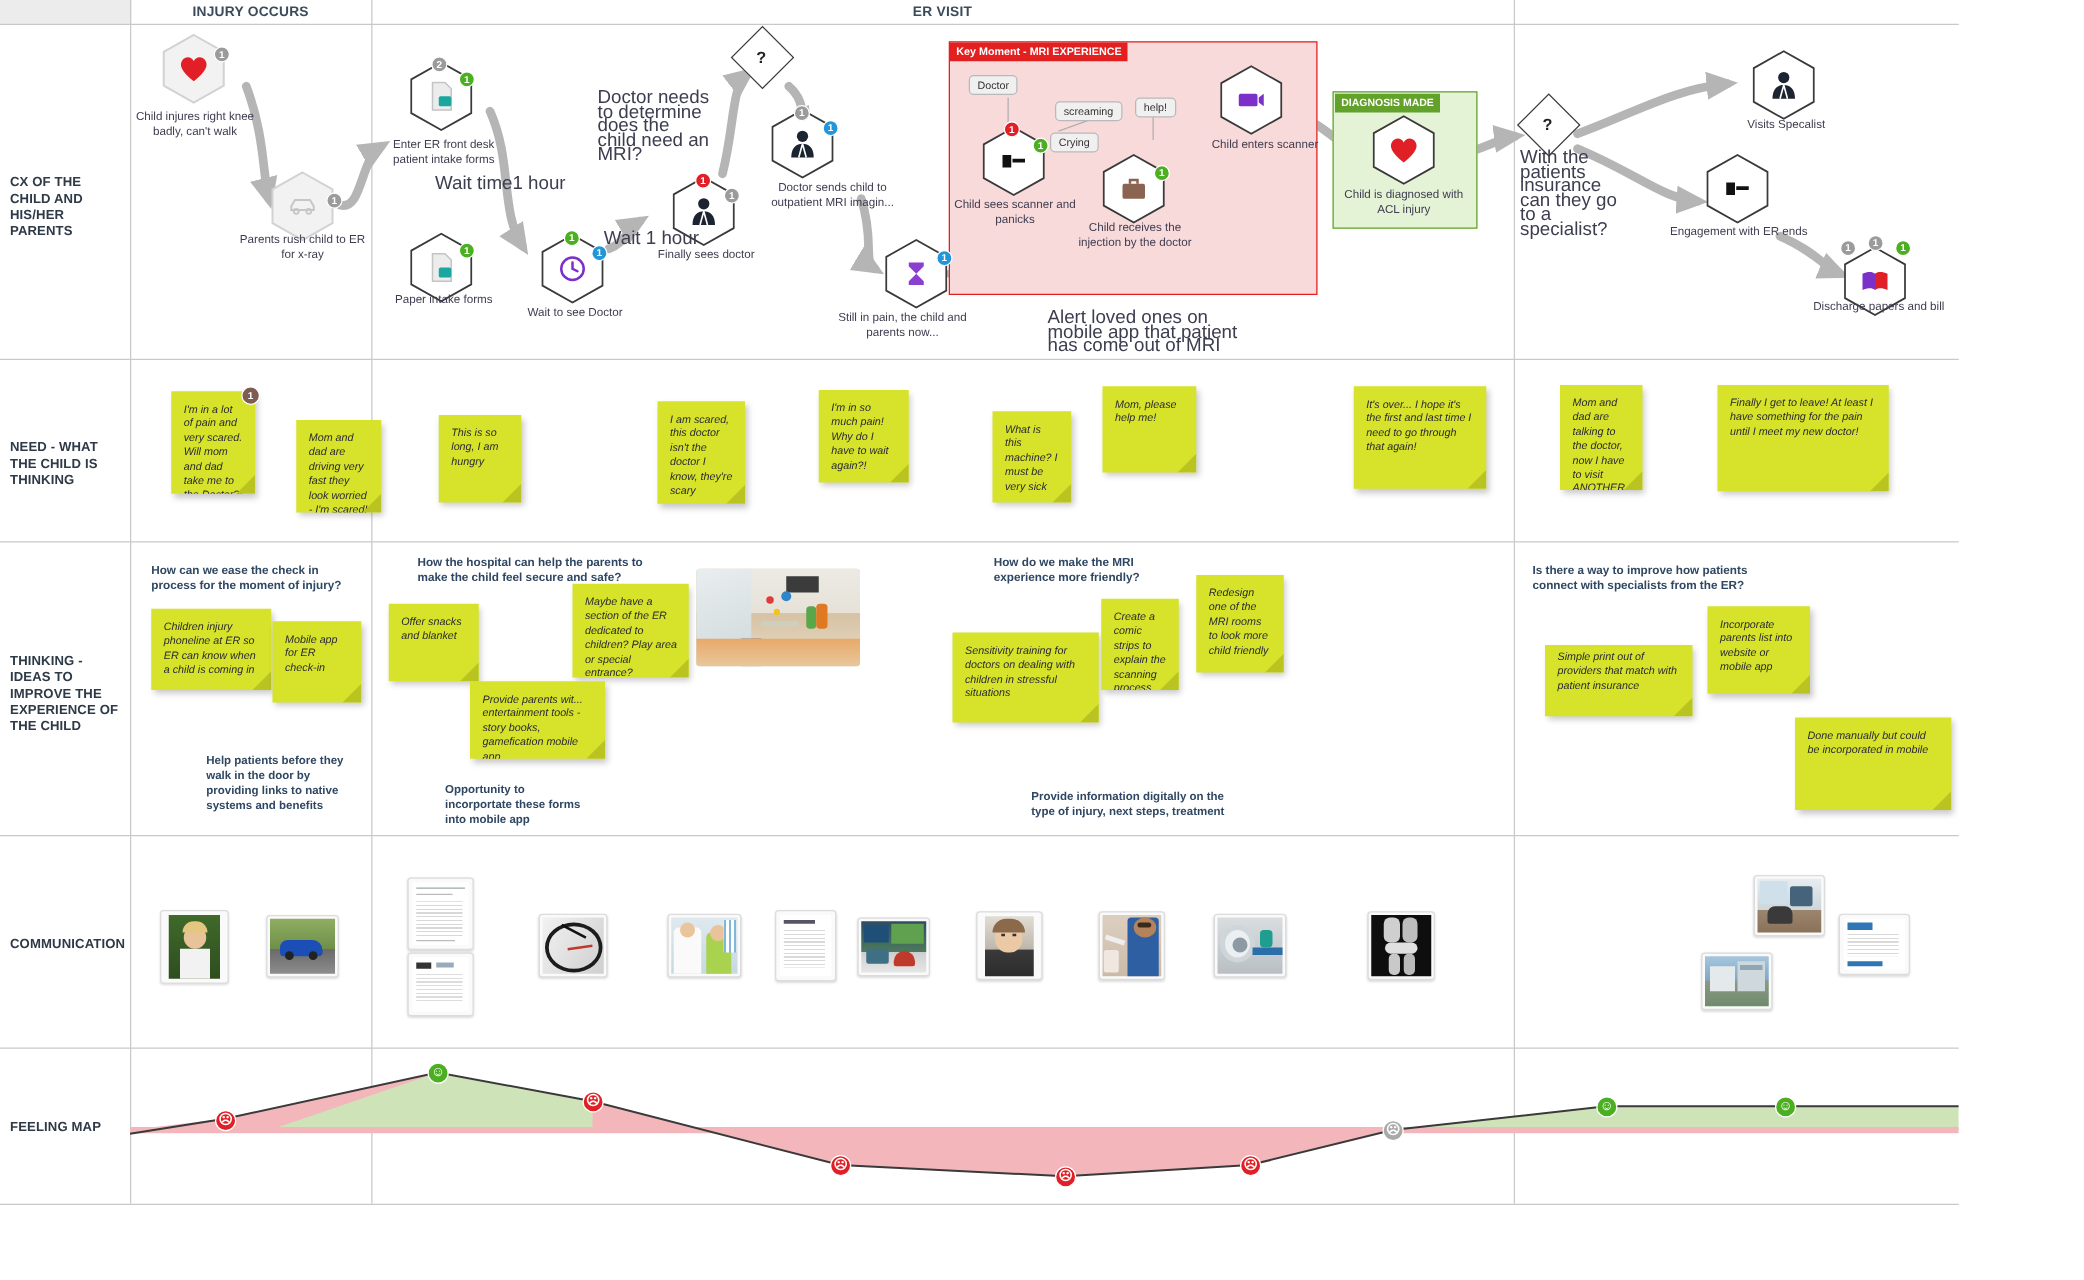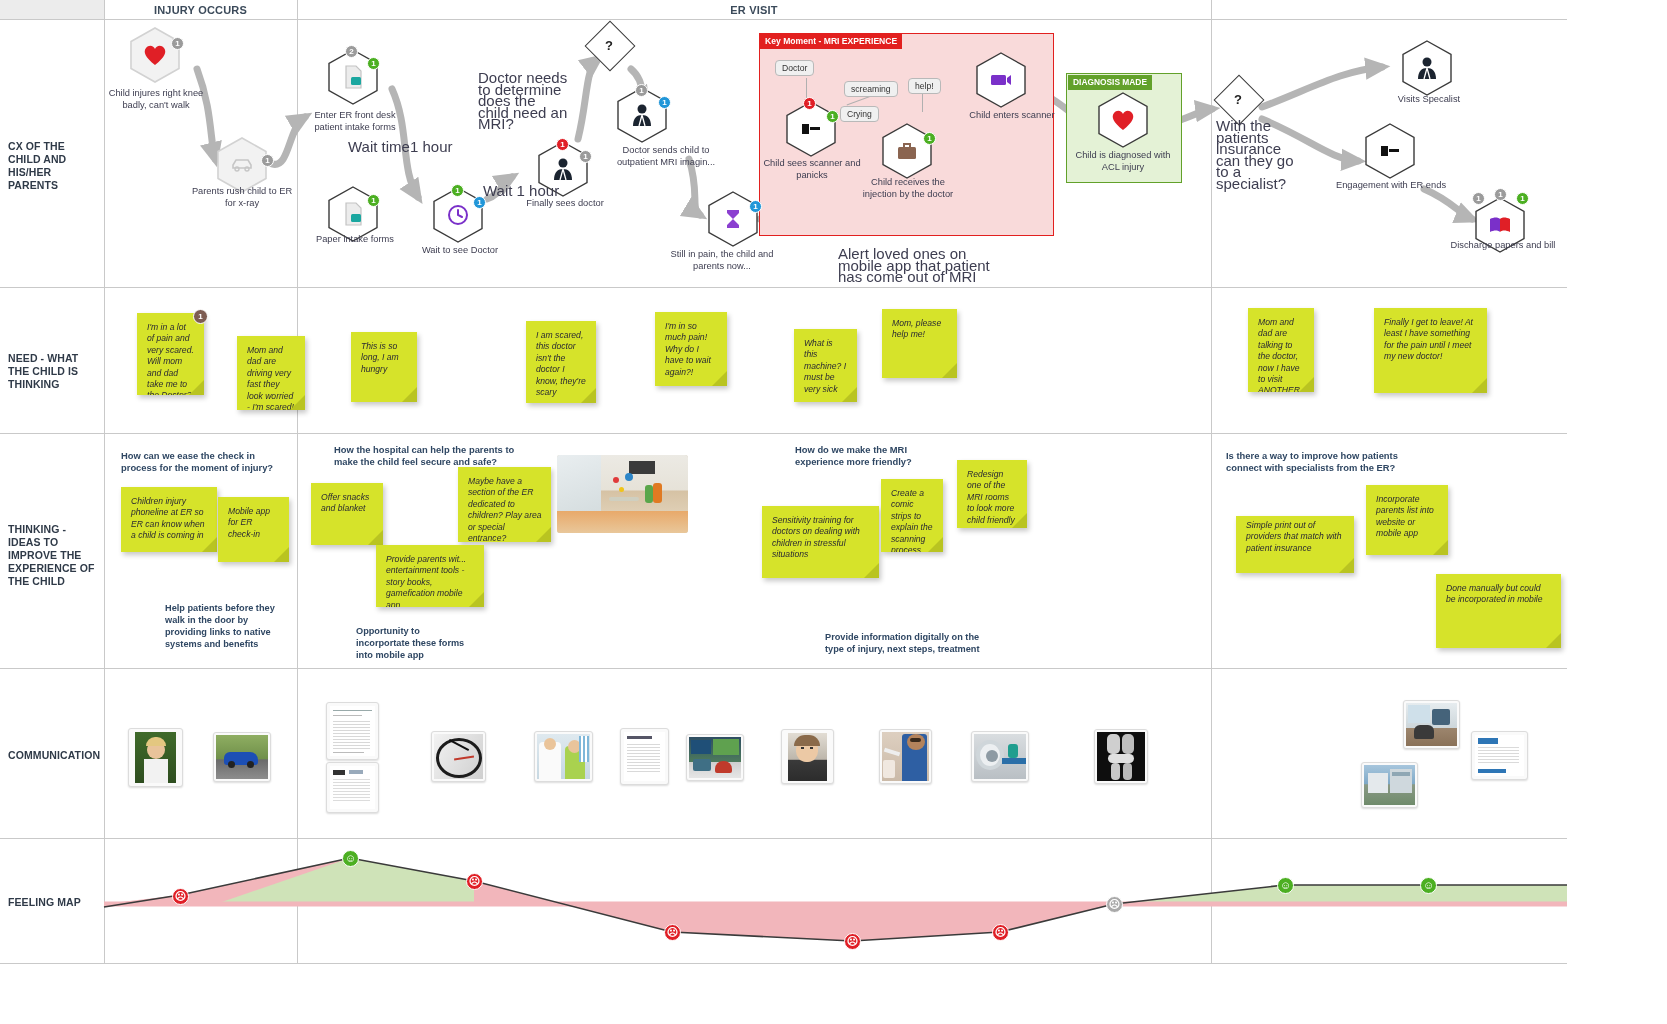--- a/index.html
+++ b/index.html
@@ -348,36 +348,37 @@
   <div class="flowtext" style="left:838px;top:248px;width:175px;">Alert loved ones on mobile app that patient has come out of MRI</div>
 
   <div class="note" style="left:137px;top:313px;width:67px;height:82px;"><span>I'm in a lot of pain and  very scared. Will mom and dad take me to the Doctor?!</span><span class="fold"></span></div>
   <div class="badge b-brown" style="left:193px;top:309px;width:15px;height:15px;">1</div>
   <div class="note" style="left:237px;top:336px;width:68px;height:74px;"><span>Mom and dad are driving very fast they look worried - I'm scared!</span><span class="fold"></span></div>
   <div class="note" style="left:351px;top:332px;width:66px;height:70px;"><span>This is so long, I am hungry</span><span class="fold"></span></div>
   <div class="note" style="left:526px;top:321px;width:70px;height:82px;"><span>I am scared, this doctor isn't the doctor I know, they're scary</span><span class="fold"></span></div>
   <div class="note" style="left:655px;top:312px;width:72px;height:74px;"><span>I'm in so much pain! Why do I have to wait again?!</span><span class="fold"></span></div>
   <div class="note" style="left:794px;top:329px;width:63px;height:73px;"><span>What is this machine? I must be very sick</span><span class="fold"></span></div>
   <div class="note" style="left:882px;top:309px;width:75px;height:69px;"><span>Mom, please help me!</span><span class="fold"></span></div>
+  <div class="note" style="left:1083px;top:309px;width:106px;height:82px;"><span>It's over... I hope it's the first and last time I need to go through that again!</span><span class="fold"></span></div>
   <div class="note" style="left:1248px;top:308px;width:66px;height:84px;"><span>Mom and dad are talking to the doctor, now I have to visit ANOTHER doctor</span><span class="fold"></span></div>
-  <div class="note" style="left:1374px;top:308px;width:113px;height:85px;"><span>Finally I get to leave! At least I have something for the pain until I meet my new doctor!</span><span class="fold"></span></div>
+  <div class="note" style="left:1374px;top:308px;width:137px;height:85px;"><span>Finally I get to leave! At least I have something for the pain until I meet my new doctor!</span><span class="fold"></span></div>
 
   <div class="q" style="left:121px;top:450px;width:160px;">How can we ease the check in process for the moment of injury?</div>
   <div class="q" style="left:334px;top:444px;width:182px;">How the hospital can help the parents to make the child feel secure and safe?</div>
   <div class="q" style="left:795px;top:444px;width:140px;">How do we make the MRI experience more friendly?</div>
   <div class="q" style="left:1226px;top:450px;width:200px;">Is there a way to improve how patients connect with specialists from the ER?</div>
 
   <div class="note" style="left:121px;top:487px;width:96px;height:65px;"><span>Children injury phoneline at ER so ER can know when a child is coming in</span><span class="fold"></span></div>
   <div class="note" style="left:218px;top:497px;width:71px;height:65px;"><span>Mobile app for ER check-in</span><span class="fold"></span></div>
   <div class="note" style="left:311px;top:483px;width:72px;height:62px;"><span>Offer snacks and blanket</span><span class="fold"></span></div>
   <div class="note" style="left:458px;top:467px;width:93px;height:75px;"><span>Maybe have a section of the ER dedicated to children? Play area or special entrance?</span><span class="fold"></span></div>
   <div class="note" style="left:376px;top:545px;width:108px;height:62px;"><span>Provide parents wit... entertainment tools - story books, gamefication mobile app</span><span class="fold"></span></div>
   <div class="note" style="left:762px;top:506px;width:117px;height:72px;"><span>Sensitivity training for doctors on dealing with children in stressful situations</span><span class="fold"></span></div>
   <div class="note" style="left:881px;top:479px;width:62px;height:73px;"><span>Create a comic strips to explain the scanning process</span><span class="fold"></span></div>
-  <div class="note" style="left:957px;top:460px;width:70px;height:68px;"><span>Redesign one of the MRI rooms to look more child friendly</span><span class="fold"></span></div>
+  <div class="note" style="left:957px;top:460px;width:70px;height:78px;"><span>Redesign one of the MRI rooms to look more child friendly</span><span class="fold"></span></div>
   <div class="note" style="left:1236px;top:516px;width:118px;height:57px;padding-top:4px;"><span>Simple print out of providers that match with patient insurance</span><span class="fold"></span></div>
   <div class="note" style="left:1366px;top:485px;width:82px;height:70px;"><span>Incorporate parents list into website or mobile app</span><span class="fold"></span></div>
   <div class="note" style="left:1436px;top:574px;width:125px;height:74px;"><span>Done manually but could be incorporated in mobile</span><span class="fold"></span></div>
 
   <div class="ann" style="left:165px;top:602px;width:120px;">Help patients before they walk in the door by providing links to native systems and benefits</div>
   <div class="ann" style="left:356px;top:625px;width:112px;">Opportunity to incorportate these forms into mobile app</div>
   <div class="ann" style="left:825px;top:631px;width:172px;">Provide information digitally on the type of injury, next steps, treatment</div>
 
   <div class="thumb" style="left:557px;top:455px;width:131px;height:78px;border:none;box-shadow:none;background:#cfc7b4;">
     <div style="position:absolute;inset:0;background:linear-gradient(180deg,#eceae4 0%,#e6e2d8 45%,#d6c2a4 46%,#e8dcc6 100%);"></div>

